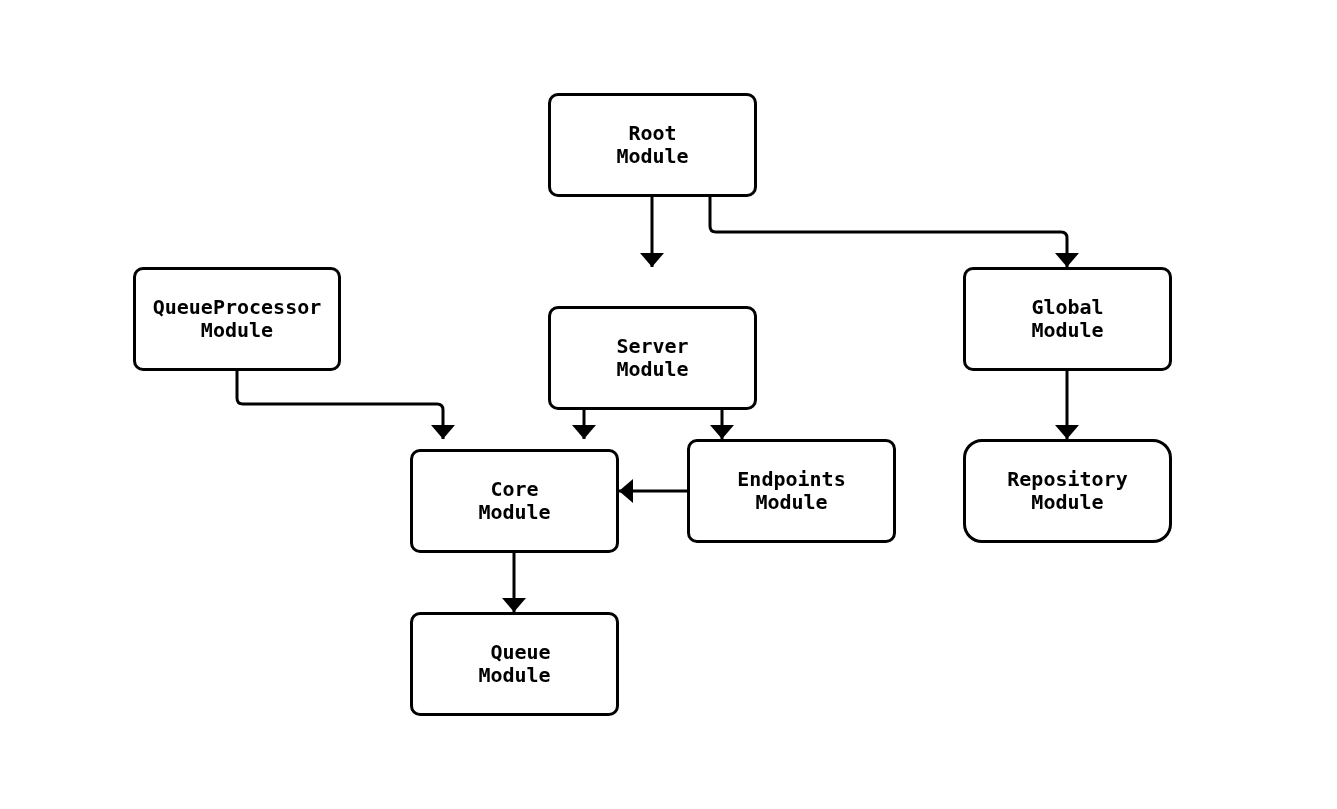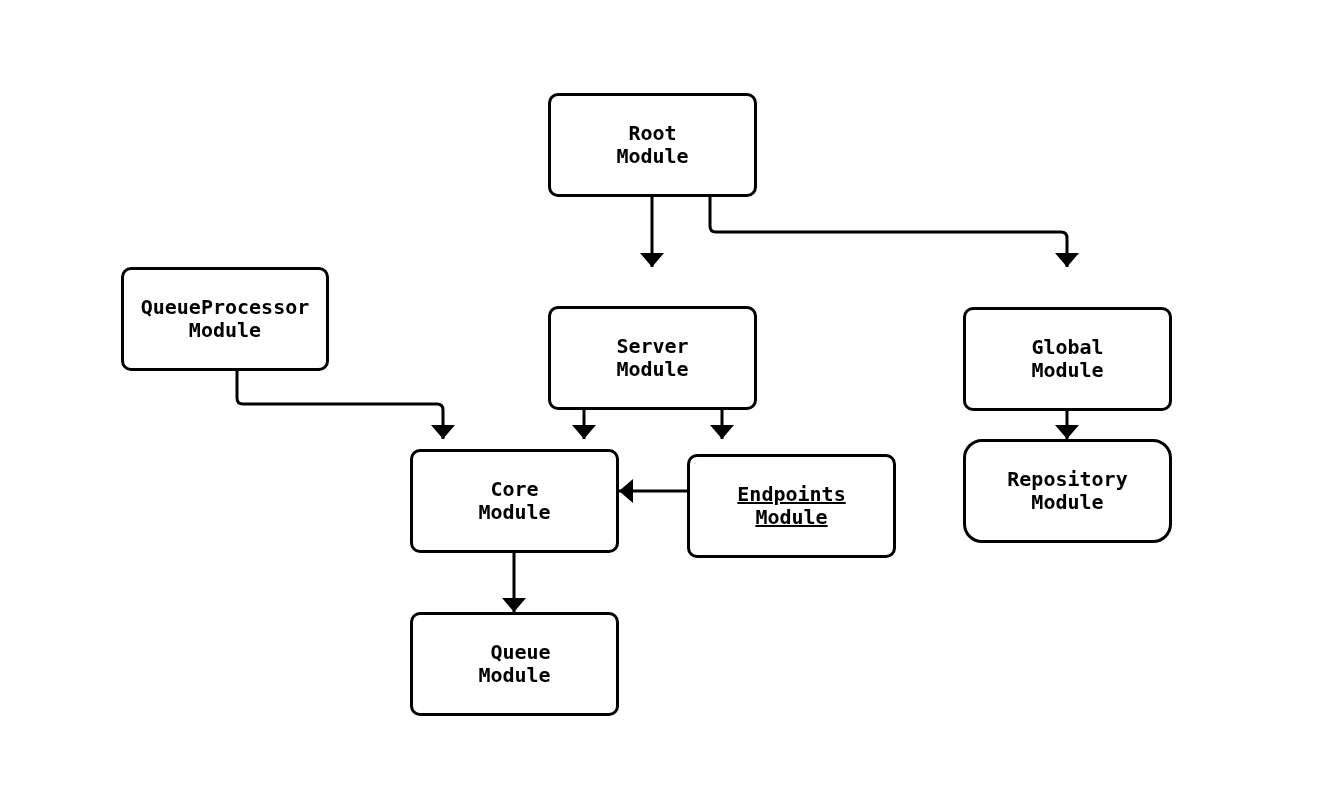--- a/index.html
+++ b/index.html
@@ -61,37 +61,37 @@
       <path d="M 722 371 L 722 439" fill="none" stroke="#000000" stroke-width="3" stroke-linejoin="round" marker-end="url(#arrowhead)"></path>
       <path d="M 687 491 L 619 491" fill="none" stroke="#000000" stroke-width="3" stroke-linejoin="round" marker-end="url(#arrowhead)"></path>
       <path d="M 514 543 L 514 612" fill="none" stroke="#000000" stroke-width="3" stroke-linejoin="round" marker-end="url(#arrowhead)"></path>
       <path d="M 1067 371 L 1067 439" fill="none" stroke="#000000" stroke-width="3" stroke-linejoin="round" marker-end="url(#arrowhead)"></path>
     </svg>
 
   <div class="node" style="left: 548px; top: 93px; width: 209px; height: 104px;">
     <span class="node-label">Root
 Module</span>
   </div>
-  <div class="node" style="left: 121px; top: 267px; width: 208px; height: 104px;">
+  <div class="node" style="left: 133px; top: 267px; width: 208px; height: 104px;">
     <span class="node-label">QueueProcessor
 Module</span>
   </div>
   <div class="node" style="left: 548px; top: 258px; width: 209px; height: 104px; margin-top: 48px;">
     <span class="node-label">Server
 Module</span>
   </div>
-  <div class="node" style="left: 963px; top: 267px; width: 209px; height: 104px; margin-top: 40px;">
+  <div class="node" style="left: 963px; top: 267px; width: 209px; height: 104px;">
     <span class="node-label">Global
 Module</span>
   </div>
   <div class="node" style="left: 410px; top: 449px; width: 209px; height: 104px;">
     <span class="node-label">Core
 Module</span>
   </div>
-  <div class="node" style="left: 687px; top: 454px; width: 209px; height: 104px; text-decoration: underline;">
+  <div class="node" style="left: 687px; top: 439px; width: 209px; height: 104px;">
     <span class="node-label">Endpoints
 Module</span>
   </div>
   <div class="node" style="left: 963px; top: 439px; width: 209px; height: 104px; border-radius: 19px;">
     <span class="node-label">Repository
 Module</span>
   </div>
   <div class="node" style="left: 410px; top: 612px; width: 209px; height: 104px; text-align: right;">
     <span class="node-label">Queue
 Module</span>

